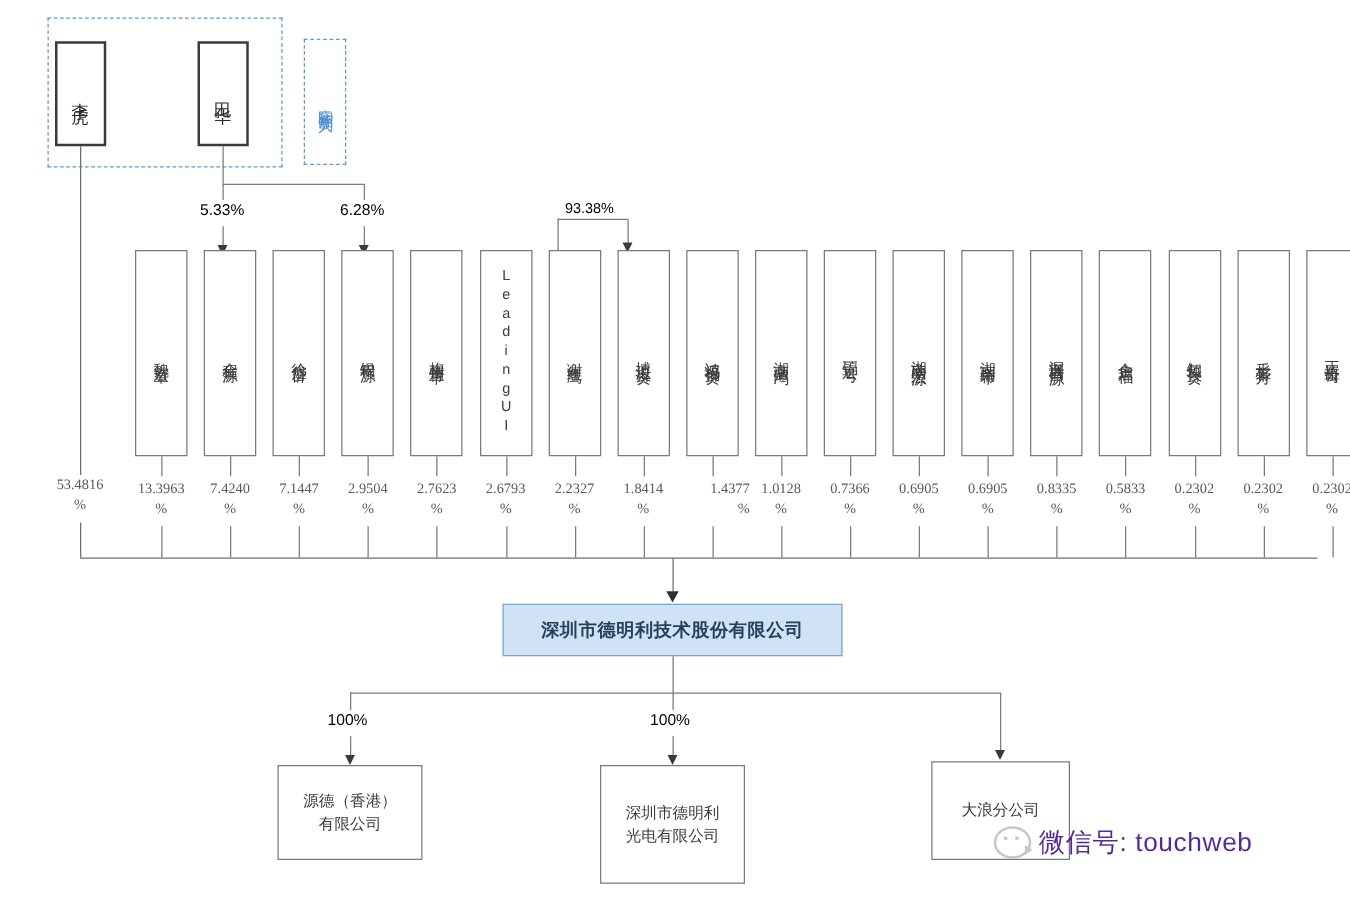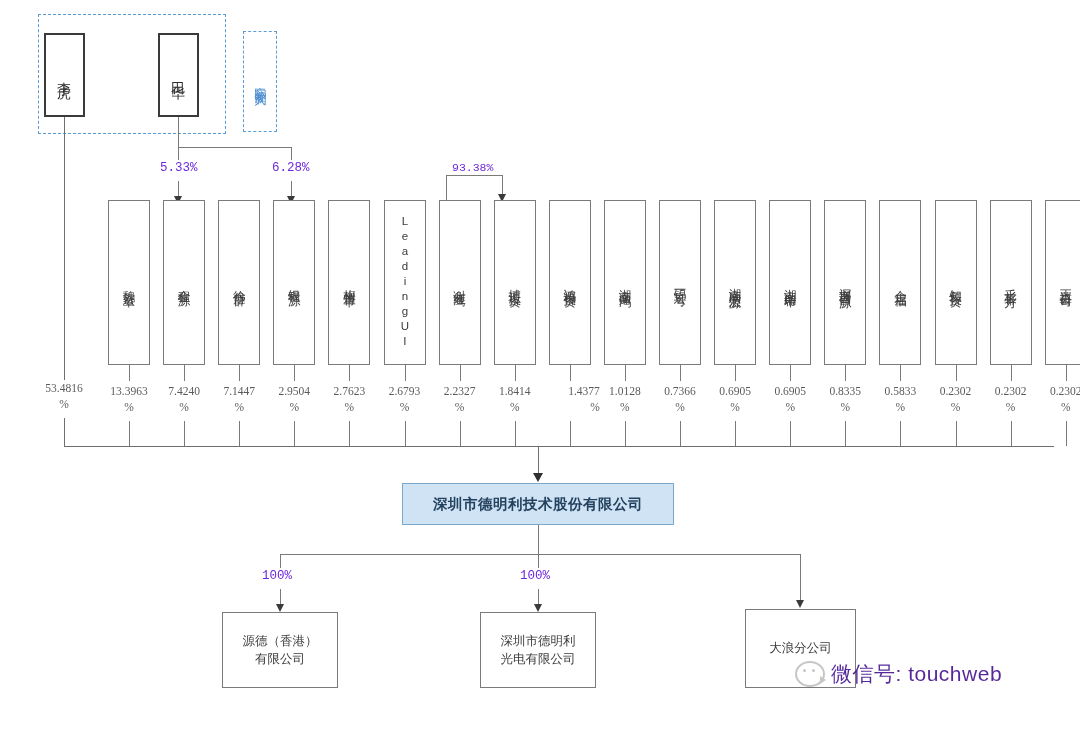--- a/index.html
+++ b/index.html
@@ -120,23 +120,23 @@
     color:#5a5a5a;
     text-align:center;
     line-height:1.35;
     white-space:nowrap;
   }
   .pct .num{display:block;}
   .pct .sym{display:block;}
 
   .pctbig{
     position:absolute;
-    font-family:Liberation Mono, monospace;
+    font-family:Liberation Sans, sans-serif;
     font-size:12.5px;
-    color:#6d28d9;
+    color:#000000;
     white-space:nowrap;
   }
 
   
   .watermark{
     position:absolute;
     display:flex;align-items:center;gap:6px;
     color:#4c1d95;
     font-size:21px;
     font-family:"Liberation Sans","DejaVu Sans",sans-serif;
@@ -397,21 +397,21 @@
   <div class="vline" style="left:800px;top:554px;height:48px;"></div>
   <div class="arrow small" style="left:796px;top:600px;"></div>
 
   <div class="node subbox" style="left:222px;top:612px;width:116px;height:76px;">
     <span>
       <span>源德（香港）</span><br>
       <span>有限公司</span>
     </span>
   </div>
 
-  <div class="node subbox" style="left:480px;top:612px;width:116px;height:76px;">
+  <div class="node subbox" style="left:480px;top:612px;width:116px;height:95px;">
     <span>
       <span>深圳市德明利</span><br>
       <span>光电有限公司</span>
     </span>
   </div>
 
   <div class="node subbox" style="left:745px;top:609px;width:111px;height:79px;">
     <span>大浪分公司</span>
   </div>
 

